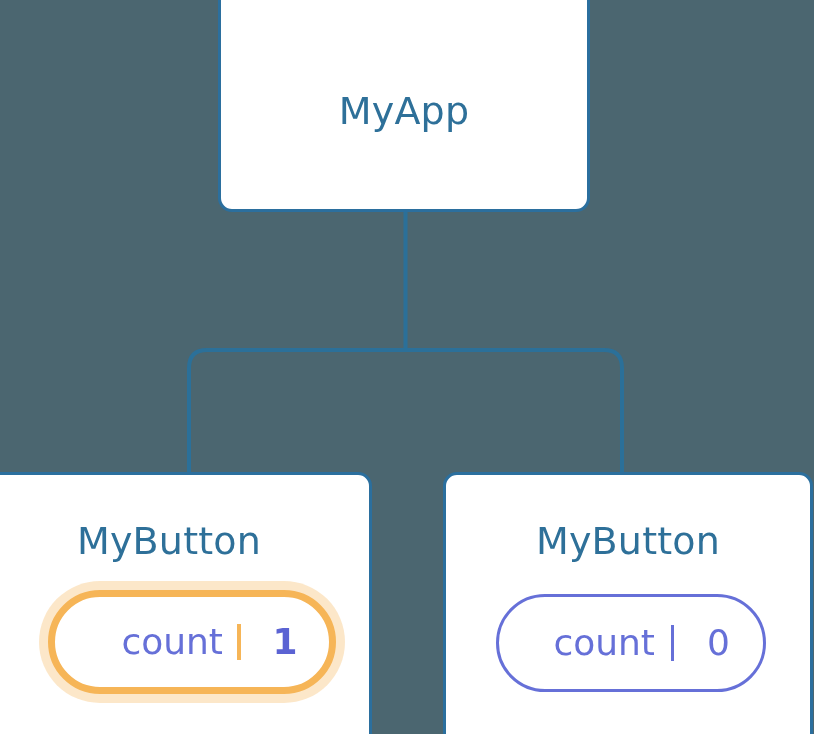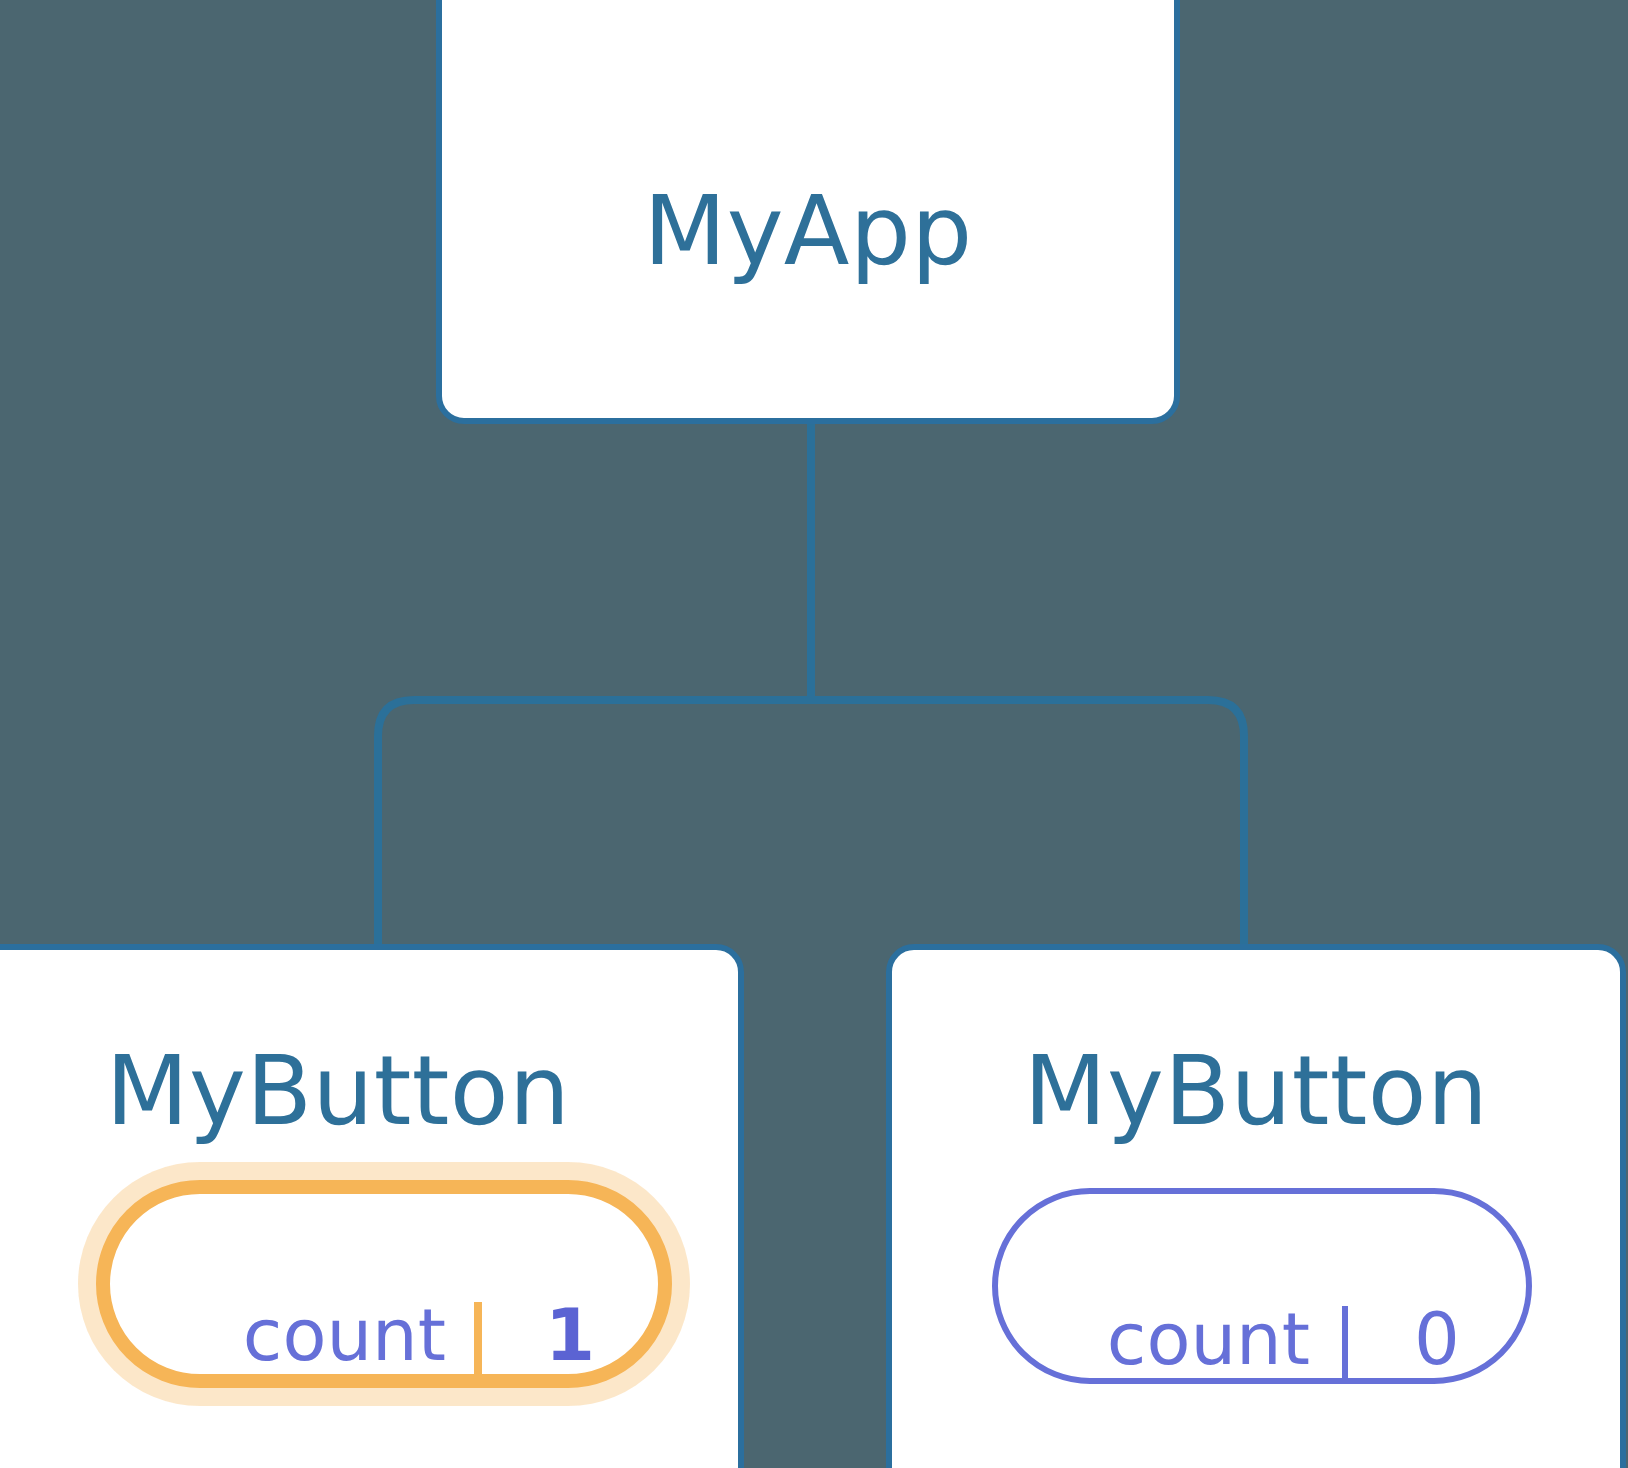--- a/index.html
+++ b/index.html
@@ -52,35 +52,35 @@
     width: 370px;
     height: 296px;
   }
 
   .node-title {
     position: absolute;
     left: 0;
     width: 100%;
     text-align: center;
     color: #2e7099;
-    font-size: 48px;
+    font-size: 38px;
     font-weight: 400;
     letter-spacing: 0.2px;
     line-height: 1;
     white-space: nowrap;
   }
   #card-myapp .node-title { top: 127px; }
   #card-btn-left .node-title { top: 47px; }
   #card-btn-right .node-title { top: 47px; }
 
   
   .pill-wrap {
     position: absolute;
     display: flex;
-    align-items: flex-end;
+    align-items: center;
     box-sizing: border-box;
     border-radius: 999px;
     background: #ffffff;
   }
   .pill-label, .pill-value {
     display: flex;
     align-items: center;
     justify-content: center;
     box-sizing: border-box;
     line-height: 1;

